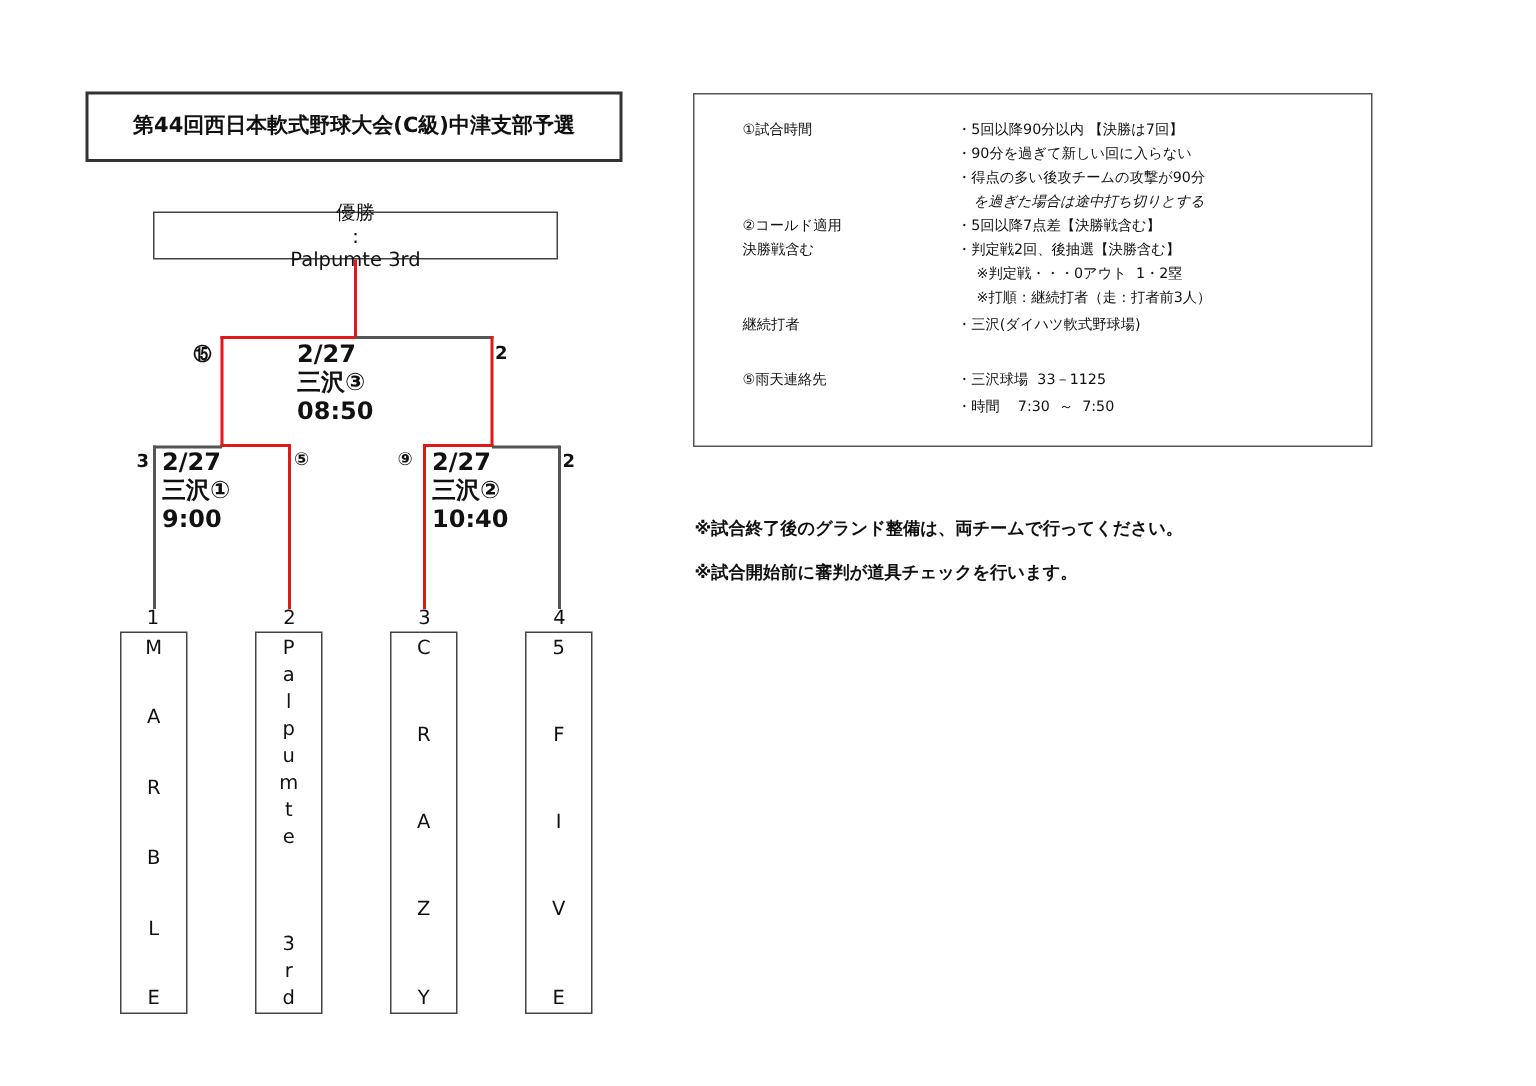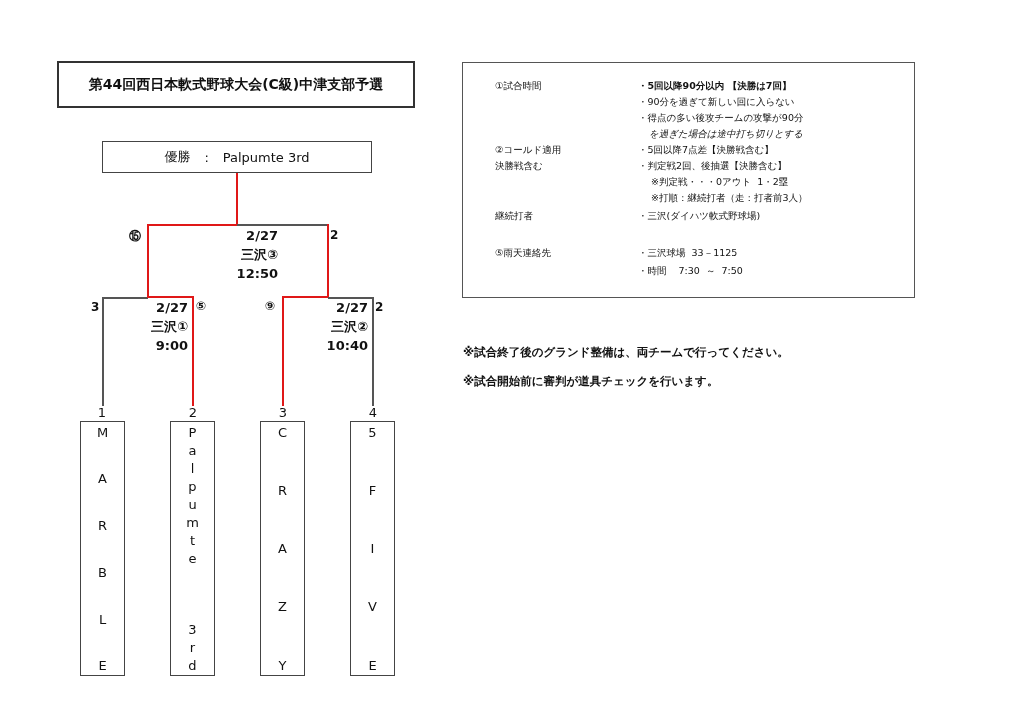--- a/index.html
+++ b/index.html
@@ -3,25 +3,25 @@
 <meta charset="utf-8">
 <style>
   html, body { margin:0; padding:0; background:#ffffff; }
   body { width:1024px; height:724px; position:relative; overflow:hidden;
          font-family:"DejaVu Sans", "Liberation Sans", sans-serif; color:#111; }
   .abs { position:absolute; }
   .title-box { left:57px; top:61px; width:358px; height:47px; border:2px solid #333; box-sizing:border-box;
                display:flex; align-items:center; justify-content:center;
                font-weight:bold; font-size:14px; line-height:17px; }
   .champ-box { left:102px; top:141px; width:270px; height:32px; border:1.5px solid #444; box-sizing:border-box;
-               display:flex; align-items:center; justify-content:center; font-size:13px; }
+               display:flex; align-items:center; justify-content:center; font-size:13px;flex-direction:column; }
   .champ-box .sep { margin:0 14px; }
   .line { position:absolute; background:#555; }
   .red { background:#e01818; }
-  .match-info { position:absolute; text-align:right; font-weight:bold; font-size:13px; line-height:19px; width:80px; }
+  .match-info { position:absolute; text-align:left; font-weight:bold; font-size:16px; line-height:19px; width:80px; }
   .score { position:absolute; font-weight:bold; font-size:12px; }
   .seed { position:absolute; font-size:13px; width:20px; text-align:center; }
   .team-box { position:absolute; top:421px; width:45px; height:255px; border:1.5px solid #444; box-sizing:border-box; }
   .team-box .ch { position:absolute; left:0; width:100%; text-align:center; font-size:13px; line-height:14px; }
   .info-box { left:462px; top:62px; width:453px; height:236px; border:1.5px solid #555; box-sizing:border-box; font-size:9.5px; }
   .info-row { position:absolute; left:0; width:100%; }
   .info-label { position:absolute; left:32px; }
   .info-val { position:absolute; left:175px; white-space:nowrap; }
   .note { position:absolute; left:463px; font-weight:bold; font-size:11.5px; white-space:nowrap;text-align:center; }
 </style>
@@ -58,21 +58,21 @@
   <div class="line" style="left:328px; top:297px; width:45px; height:1.5px;"></div>
   <div class="line red" style="left:282px; top:296px; width:2px; height:110px;"></div>
   <div class="line" style="left:372px; top:297px; width:1.5px; height:109px;"></div>
 </div>
 
 <div class="score" style="left:129px; top:228px;">⑮</div>
 <div class="score" style="left:330px; top:228px;">2</div>
 <div class="match-info" style="left:198px; top:226px;">
   <div>2/27</div>
   <div>三沢③</div>
-  <div>12:50</div>
+  <div>08:50</div>
 </div>
 
 <div class="score" style="left:91px; top:300px;">3</div>
 <div class="score" style="left:196px; top:299px;">⑤</div>
 <div class="match-info" style="left:108px; top:298px;">
   <div>2/27</div>
   <div>三沢①</div>
   <div>9:00</div>
 </div>
 
@@ -124,21 +124,21 @@
   <div class="ch" style="top:4px;">5</div>
   <div class="ch" style="top:62px;">F</div>
   <div class="ch" style="top:120px;">I</div>
   <div class="ch" style="top:178px;">V</div>
   <div class="ch" style="top:237px;">E</div>
 </div>
 
 <div class="abs info-box">
   <div class="info-row" style="top:17px;">
     <div class="info-label">①試合時間</div>
-    <div class="info-val" style="top:0px;font-weight:bold;">・5回以降90分以内 【決勝は7回】</div>
+    <div class="info-val" style="top:0px;">・5回以降90分以内 【決勝は7回】</div>
     <div class="info-val" style="top:16px;">・90分を過ぎて新しい回に入らない</div>
     <div class="info-val" style="top:32px;">・得点の多い後攻チームの攻撃が90分</div>
     <div class="info-val" style="top:48px; left:180px;font-style:italic;">  を過ぎた場合は途中打ち切りとする</div>
   </div>
   <div class="info-row" style="top:81px;">
     <div class="info-label">②コールド適用</div>
     <div class="info-val">・5回以降7点差【決勝戦含む】</div>
   </div>
   <div class="info-row" style="top:97px;">
     <div class="info-label">決勝戦含む</div>

